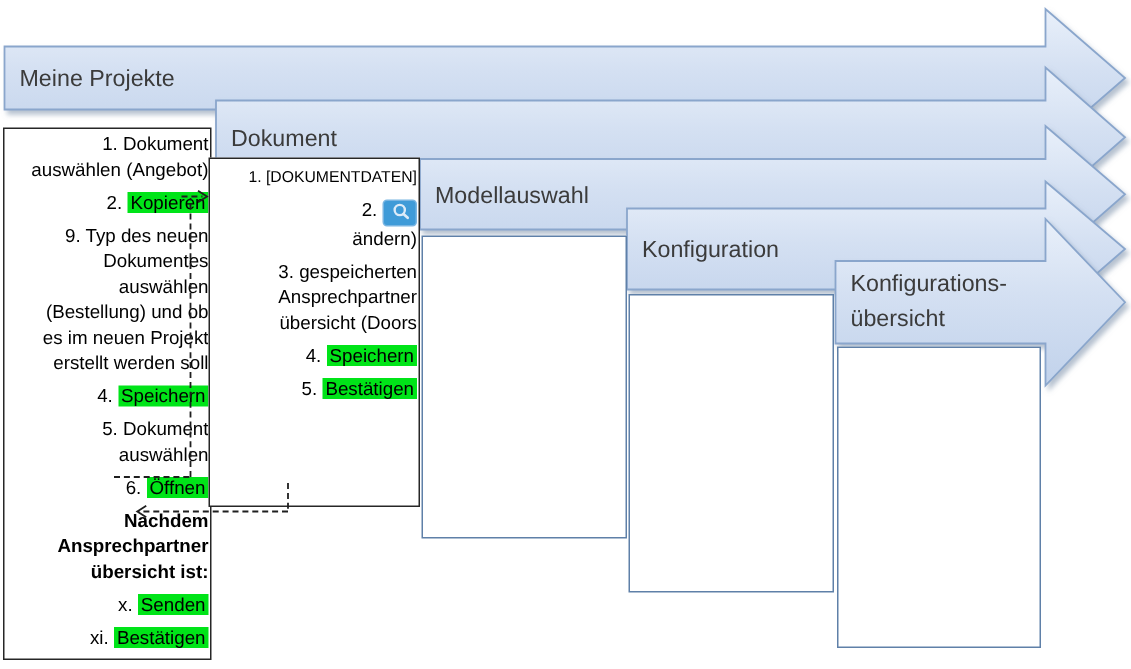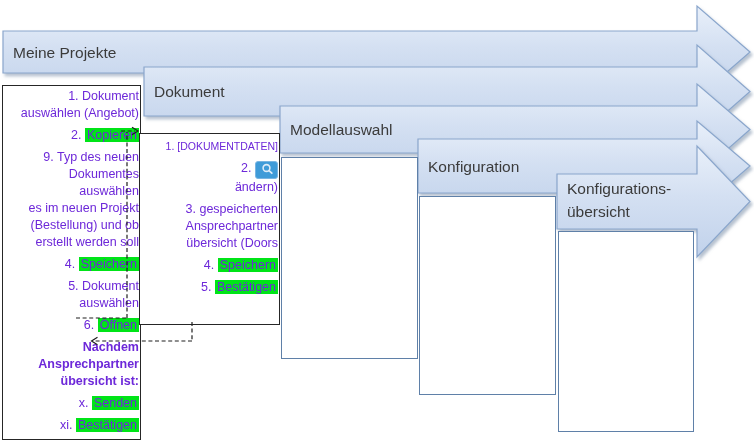--- a/index.html
+++ b/index.html
@@ -7,21 +7,21 @@
   body{width:754px;height:446px;overflow:hidden;font-family:"Liberation Sans",sans-serif;}
   .stage{position:relative;width:754px;height:446px;background:#fff;text-align:right;}
   svg.layer{position:absolute;left:0;top:0;pointer-events:none;}
   #banner-layer{z-index:1;}
   #connector-layer{z-index:5;}
   .arrow{stroke:#8aa6cc;stroke-width:1.2;fill:url(#gradBanner);}
   .banner-label{font-family:"Liberation Sans",sans-serif;font-size:15.5px;fill:#3b3b3b;}
   .box{position:absolute;background:#fff;box-sizing:border-box;}
   .box.dark{border:1.2px solid #262626;z-index:3;}
   .box.blue{border:1.4px solid #5f80a8;z-index:2;}
-  .step{font-size:12.5px;line-height:17px;color:#6d28d9;padding:2px 1px 0 4px;}
+  .step{font-size:12.5px;line-height:17px;color:#000000;padding:2px 1px 0 4px;}
   #box2{padding-top:4px;}
   .item{margin-bottom:5px;}
   .line{white-space:pre;}
   .item.small .line{font-size:10.5px;}
   .hl{background:#00e418;padding:0 2px;}
   .b{font-weight:bold;padding-left:12px;}
   .mag{display:inline-block;width:21px;height:16px;background:#3f9bd8;border:1px solid #79b5e2;
        border-radius:3px;vertical-align:-4px;line-height:0;}
   .dash{stroke:#1f1f1f;stroke-width:1.2;fill:none;stroke-dasharray:4 2.6;}
   .chev{stroke:#1f1f1f;stroke-width:1.2;fill:none;}
@@ -65,22 +65,22 @@
         <div class="line"><span>1. Dokument</span></div>
         <div class="line"><span>auswählen (Angebot)</span></div>
       </div>
       <div class="item">
         <div class="line"><span>2. </span><span class="hl">Kopieren</span></div>
       </div>
       <div class="item">
         <div class="line"><span>9. Typ des neuen</span></div>
         <div class="line"><span>Dokumentes</span></div>
         <div class="line"><span>auswählen</span></div>
+        <div class="line"><span>(Bestellung) und ob</span></div>
         <div class="line"><span>es im neuen Projekt</span></div>
-        <div class="line"><span>(Bestellung) und ob</span></div>
         <div class="line"><span>erstellt werden soll</span></div>
       </div>
       <div class="item">
         <div class="line"><span>4. </span><span class="hl">Speichern</span></div>
       </div>
       <div class="item">
         <div class="line"><span>5. Dokument</span></div>
         <div class="line"><span>auswählen</span></div>
       </div>
       <div class="item">
@@ -92,21 +92,21 @@
         <div class="line"><span class="b">übersicht ist:</span></div>
       </div>
       <div class="item">
         <div class="line"><span>x. </span><span class="hl">Senden</span></div>
       </div>
       <div class="item">
         <div class="line"><span>xi. </span><span class="hl">Bestätigen</span></div>
       </div>
     </div>
 
-  <div id="box2" class="box dark step" style="left:139px;top:133px;width:141px;height:192px;">
+  <div id="box2" class="box dark step" style="left:139px;top:105px;width:141px;height:233px;">
       <div class="item small">
         <div class="line"><span>1. [DOKUMENTDATEN]</span></div>
       </div>
       <div class="item">
         <div class="line"><span>2. </span><span class="mag"><svg width="19" height="14" viewBox="0 0 19 14">
               <circle cx="8.5" cy="6" r="3.4" fill="none" stroke="#dcebf8" stroke-width="1.6"></circle>
               <line x1="11" y1="8.6" x2="13.8" y2="11.2" stroke="#dcebf8" stroke-width="1.8" stroke-linecap="round"></line>
             </svg></span></div>
         <div class="line"><span>ändern)</span></div>
       </div>

